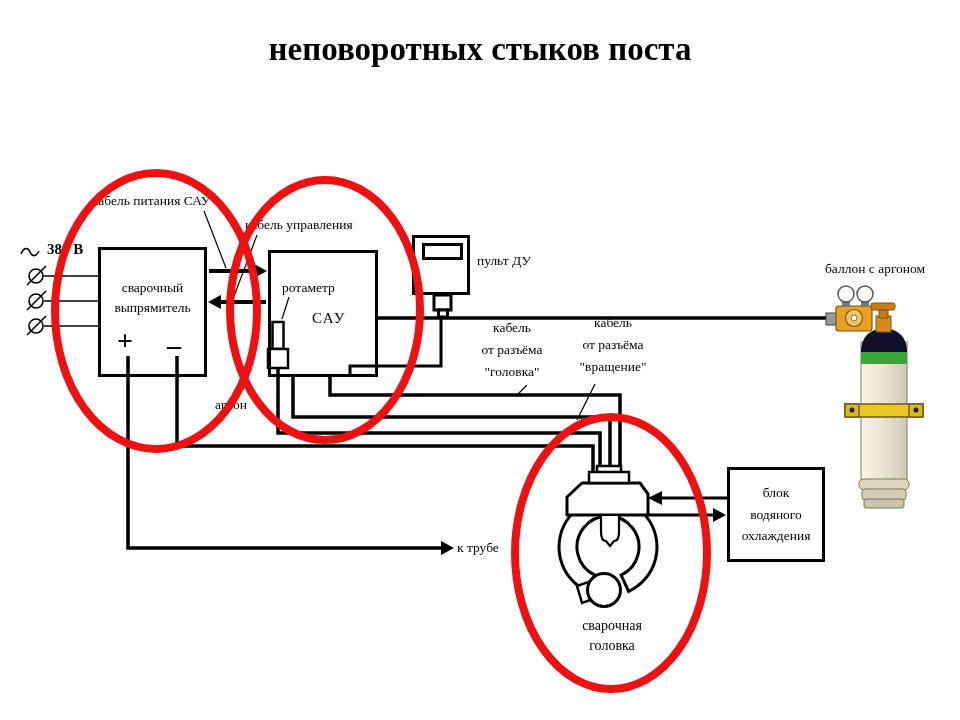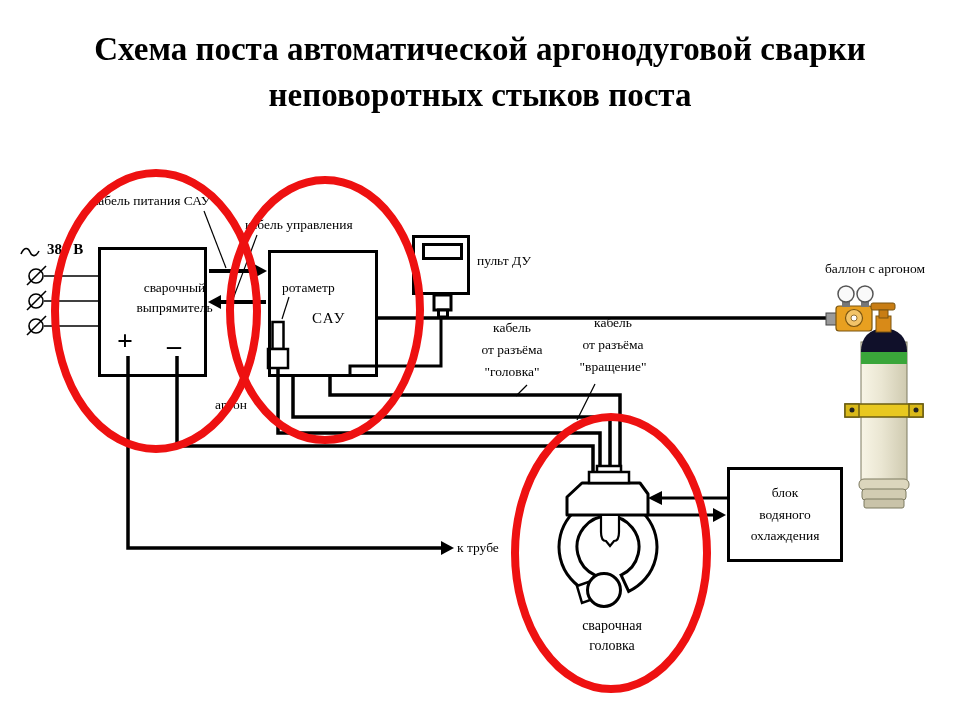--- a/index.html
+++ b/index.html
@@ -14,21 +14,20 @@
   .lbl-center{position:absolute;font-size:13.5px;text-align:center;line-height:22px;}
   .sign{position:absolute;font-size:28px;font-weight:bold;text-align:center;line-height:28px;}
   .top-layer{pointer-events:none;}
 </style>
 </head>
 <body>
 
 <div class="slide">
 
   <div class="title">
-    <div>Схема поста автоматической аргонодуговой сварки</div>
     <div>неповоротных стыков поста</div>
   </div>
 
   <svg class="layer" width="960" height="720" viewBox="0 0 960 720">
     <defs>
       <linearGradient id="gbody" x1="0" y1="0" x2="1" y2="0">
         <stop offset="0" stop-color="#f8f5e6"></stop>
         <stop offset="0.45" stop-color="#eae6d2"></stop>
         <stop offset="1" stop-color="#cfcab0"></stop>
       </linearGradient>
@@ -133,37 +132,37 @@
       <path d="M567,515 L567,497 L582,483 L640,483 L648,494 L648,515 Z" fill="#fff" stroke="#000" stroke-width="3" stroke-linejoin="round"></path>
       <path d="M601,515 L619,515 L619,532 Q619,541 614,541 L610,546 L606,541 Q601,541 601,532 Z" fill="#fff" stroke="#000" stroke-width="2.2"></path>
       <path d="M577,586 L591,581 L596,598 L582,603 Z" fill="#fff" stroke="#000" stroke-width="2.5"></path>
       <circle cx="604" cy="590" r="16.5" fill="#fff" stroke="#000" stroke-width="3"></circle>
       <rect x="597" y="466" width="24" height="7" fill="#fff" stroke="#000" stroke-width="2.5"></rect>
       <rect x="589" y="472" width="40" height="11" fill="#fff" stroke="#000" stroke-width="2.5"></rect>
     </g>
   </svg>
 
   <div class="box" style="left:98px;top:247px;width:109px;height:130px;">
-    <div class="box-label" style="top:28px;line-height:20px;padding-left:22px;">
+    <div class="box-label" style="top:28px;line-height:20px;">
       <div>сварочный</div>
       <div>выпрямитель</div>
     </div>
   </div>
   <div class="sign" style="left:112px;top:327px;width:26px;">+</div>
   <div class="sign" style="left:162px;top:331px;width:24px;">–</div>
 
   <div class="box" style="left:268px;top:250px;width:110px;height:127px;">
     <div class="box-label" style="top:57px;font-size:15px;letter-spacing:1.5px;padding-left:6px;">САУ</div>
   </div>
 
   <div class="box" style="left:412px;top:235px;width:58px;height:60px;">
     <div class="box" style="left:7px;top:5px;width:41px;height:17px;"></div>
   </div>
 
-  <div class="box" style="left:727px;top:467px;width:116px;height:95px;">
+  <div class="box" style="left:727px;top:467px;width:98px;height:95px;">
     <div class="box-label" style="top:12px;line-height:21.5px;">
       <div>блок</div>
       <div>водяного</div>
       <div>охлаждения</div>
     </div>
   </div>
 
   <div class="lbl" style="left:92px;top:193px;">кабель питания САУ</div>
   <div class="lbl" style="left:245px;top:217px;">кабель управления</div>
   <div class="lbl" style="left:47px;top:242px;font-size:15px;font-weight:bold;">380 В</div>

